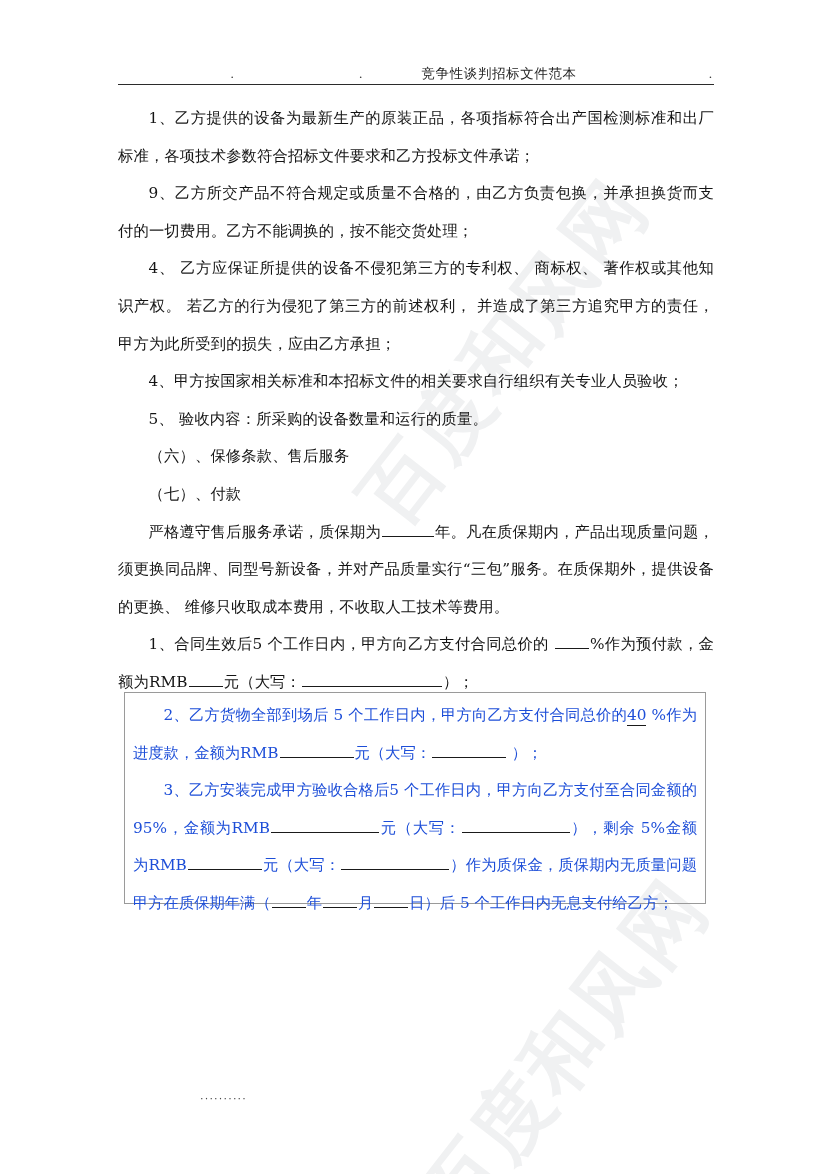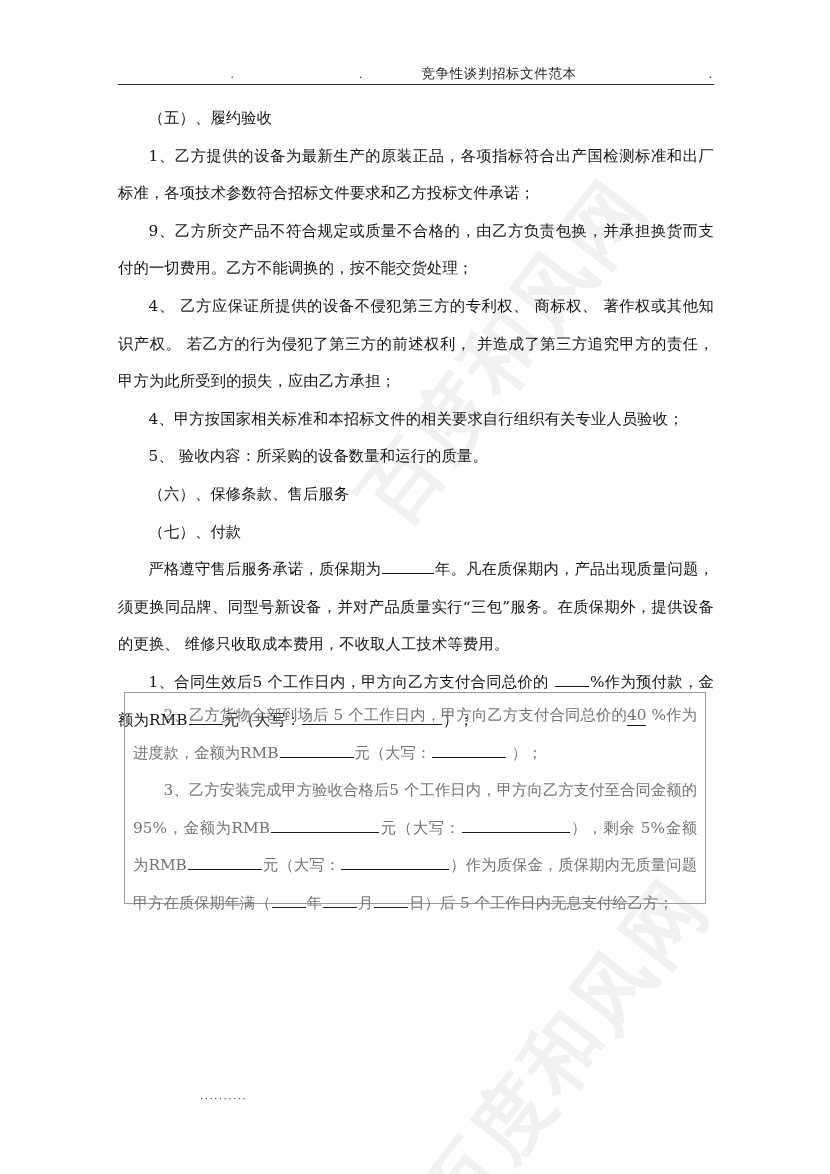--- a/index.html
+++ b/index.html
@@ -140,21 +140,21 @@
     top: 692px;
     width: 582px;
     height: 212px;
     border: 1px solid #9a9a9a;
     box-sizing: border-box;
     z-index: 2;
     padding: 4px 8px 0 8px;
     font-family: "DejaVu Serif", "Liberation Serif", serif;
     font-size: 15.3px;
     line-height: 37.6px;
-    color: #737373;
+    color: #1d4ed8;
   }
   .boxed-clause .para { text-align: justify; }
 
   
   .tail-text {
     position: absolute;
     left: 118px;
     top: 908px;
     width: 596px;
     z-index: 2;
@@ -197,21 +197,20 @@
       <span class="hdr-sp3"></span>
       <span class="header-title">竞争性谈判招标文件范本</span>
       <span class="hdr-sp4"></span>
       <span class="header-dot">.</span>
     </div>
   </div>
   <div class="header-rule"></div>
 
   <div class="body-text">
 
-    <p class="para">（五）、履约验收</p>
 
     <p class="para">1、乙方提供的设备为最新生产的原装正品，各项指标符合出产国检测标准和出厂标准，各项技术参数符合招标文件要求和乙方投标文件承诺；</p>
     <p class="para">9、乙方所交产品不符合规定或质量不合格的，由乙方负责包换，并承担换货而支付的一切费用。乙方不能调换的，按不能交货处理；</p>
     <p class="para">4、 乙方应保证所提供的设备不侵犯第三方的专利权、 商标权、 著作权或其他知识产权。 若乙方的行为侵犯了第三方的前述权利， 并造成了第三方追究甲方的责任，甲方为此所受到的损失，应由乙方承担；</p>
     <p class="para">4、甲方按国家相关标准和本招标文件的相关要求自行组织有关专业人员验收；</p>
     <p class="para">5、 验收内容：所采购的设备数量和运行的质量。</p>
 
     <p class="para">（六）、保修条款、售后服务</p>
 
     <p class="para">（七）、付款</p>

